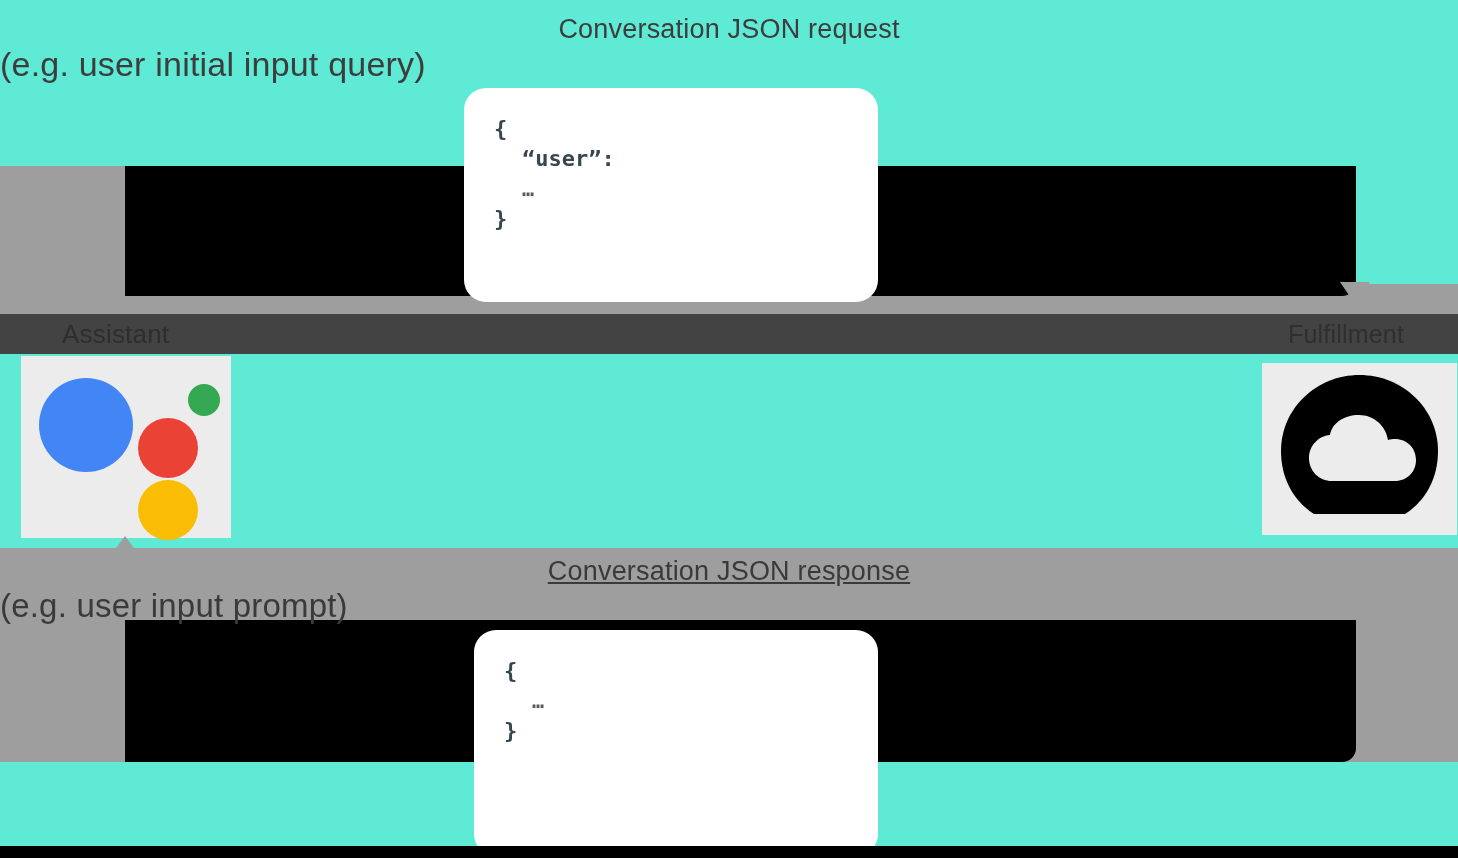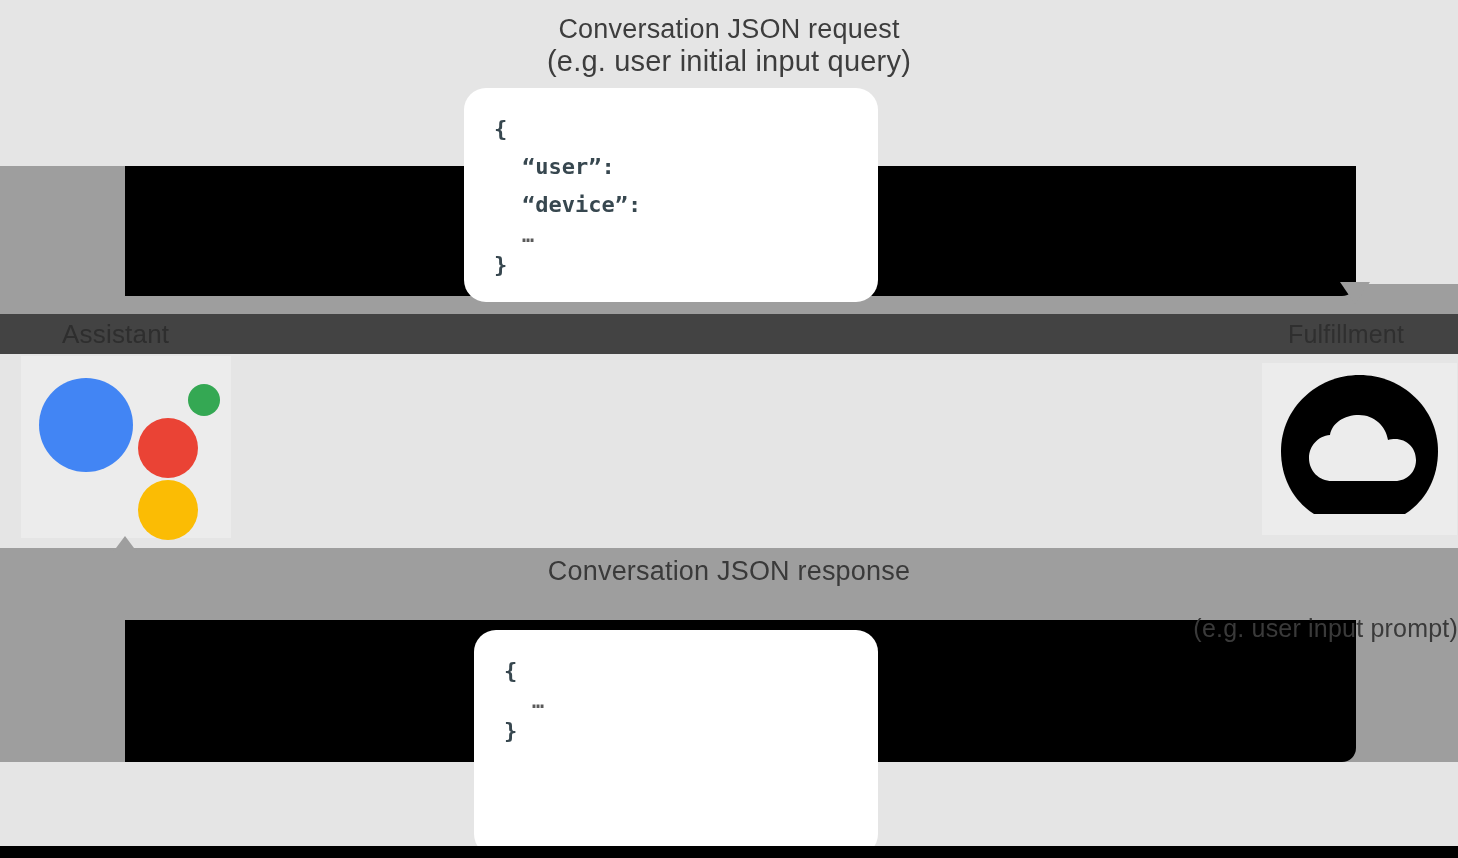--- a/index.html
+++ b/index.html
@@ -7,21 +7,21 @@
     padding: 0;
     background: #000000;
   }
   body {
     font-family: "Liberation Sans", sans-serif;
   }
   #stage {
     position: relative;
     width: 1458px;
     height: 846px;
-    background: #e5e5e5;
+    background: #5eead4;
     overflow: hidden;
   }
 
   
   .lbl {
     position: absolute;
     white-space: nowrap;
     font-family: "Liberation Sans", sans-serif;
     color: #3f3f3f;
     letter-spacing: .2px;
@@ -30,22 +30,21 @@
   
   #req-title {
     left: 0; top: 14px; width: 1458px;
     text-align: center;
     font-size: 27px;
     font-weight: 400;
     color: #3d3d3d;
   }
   #req-subtitle {
     left: 0; top: 45px; width: 1458px;
-    text-align: center;
-    font-size: 29px;
+    font-size: 34px;
     font-weight: 400;
     color: #3d3d3d;
   }
 
   
   #arrow-top {
     position: absolute;
     left: 0px;
     top: 166px;
     width: 1458px;
@@ -154,45 +153,46 @@
     background: #000000;
     border-bottom-right-radius: 14px;
   }
 
   
   #resp-title {
     left: 0; top: 556px; width: 1458px;
     text-align: center;
     font-size: 27px;
     color: #3a3a3a;
+    text-decoration: underline;
   }
   #resp-subtitle {
-    left: 0; top: 614px; width: 1458px;
-    text-align: right;
-    font-size: 25px;
+    left: 0; top: 587px; width: 1458px;
+    text-align: left;
+    font-size: 33px;
     color: #3a3a3a;
   }
 
   
   .json-card {
     position: absolute;
     background: #ffffff;
     border-radius: 22px;
     box-sizing: border-box;
     padding: 26px 30px;
     font-family: "DejaVu Sans Mono", "Liberation Mono", monospace;
     font-size: 22px;
     line-height: 30px;
     color: #37474f;
     font-weight: 700;
   }
   #json-request  { left: 464px; top: 88px;  width: 414px; height: 214px; }
   #json-response { left: 474px; top: 630px; width: 404px; height: 226px; }
   .json-line { white-space: pre; }
-  .json-indent { padding-left: 28px; margin-top: 8px; }
+  .json-indent { padding-left: 28px; }
   .json-ellipsis { padding-left: 28px; font-size: 20px; color: #5a5a5a; }
 </style>
 </head>
 <body>
 
 <div id="stage">
 
   <div class="lbl" id="req-title">Conversation JSON request</div>
   <div class="lbl" id="req-subtitle">(e.g. user initial input query)</div>
 
@@ -225,21 +225,20 @@
   <div id="arrow-bottom"></div>
   <div id="arrow-bottom-inner"></div>
   <div id="arrow-bottom-tip"></div>
 
   <div class="lbl" id="resp-title">Conversation JSON response</div>
   <div class="lbl" id="resp-subtitle">(e.g. user input prompt)</div>
 
   <div class="json-card" id="json-request">
     <div class="json-line">{</div>
     <div class="json-line json-indent">“user”:</div>
-    <div class="json-line json-indent">“device”:</div>
     <div class="json-line json-ellipsis">…</div>
     <div class="json-line">}</div>
   </div>
 
   <div class="json-card" id="json-response">
     <div class="json-line">{</div>
     <div class="json-line json-ellipsis">…</div>
     <div class="json-line">}</div>
   </div>
 

